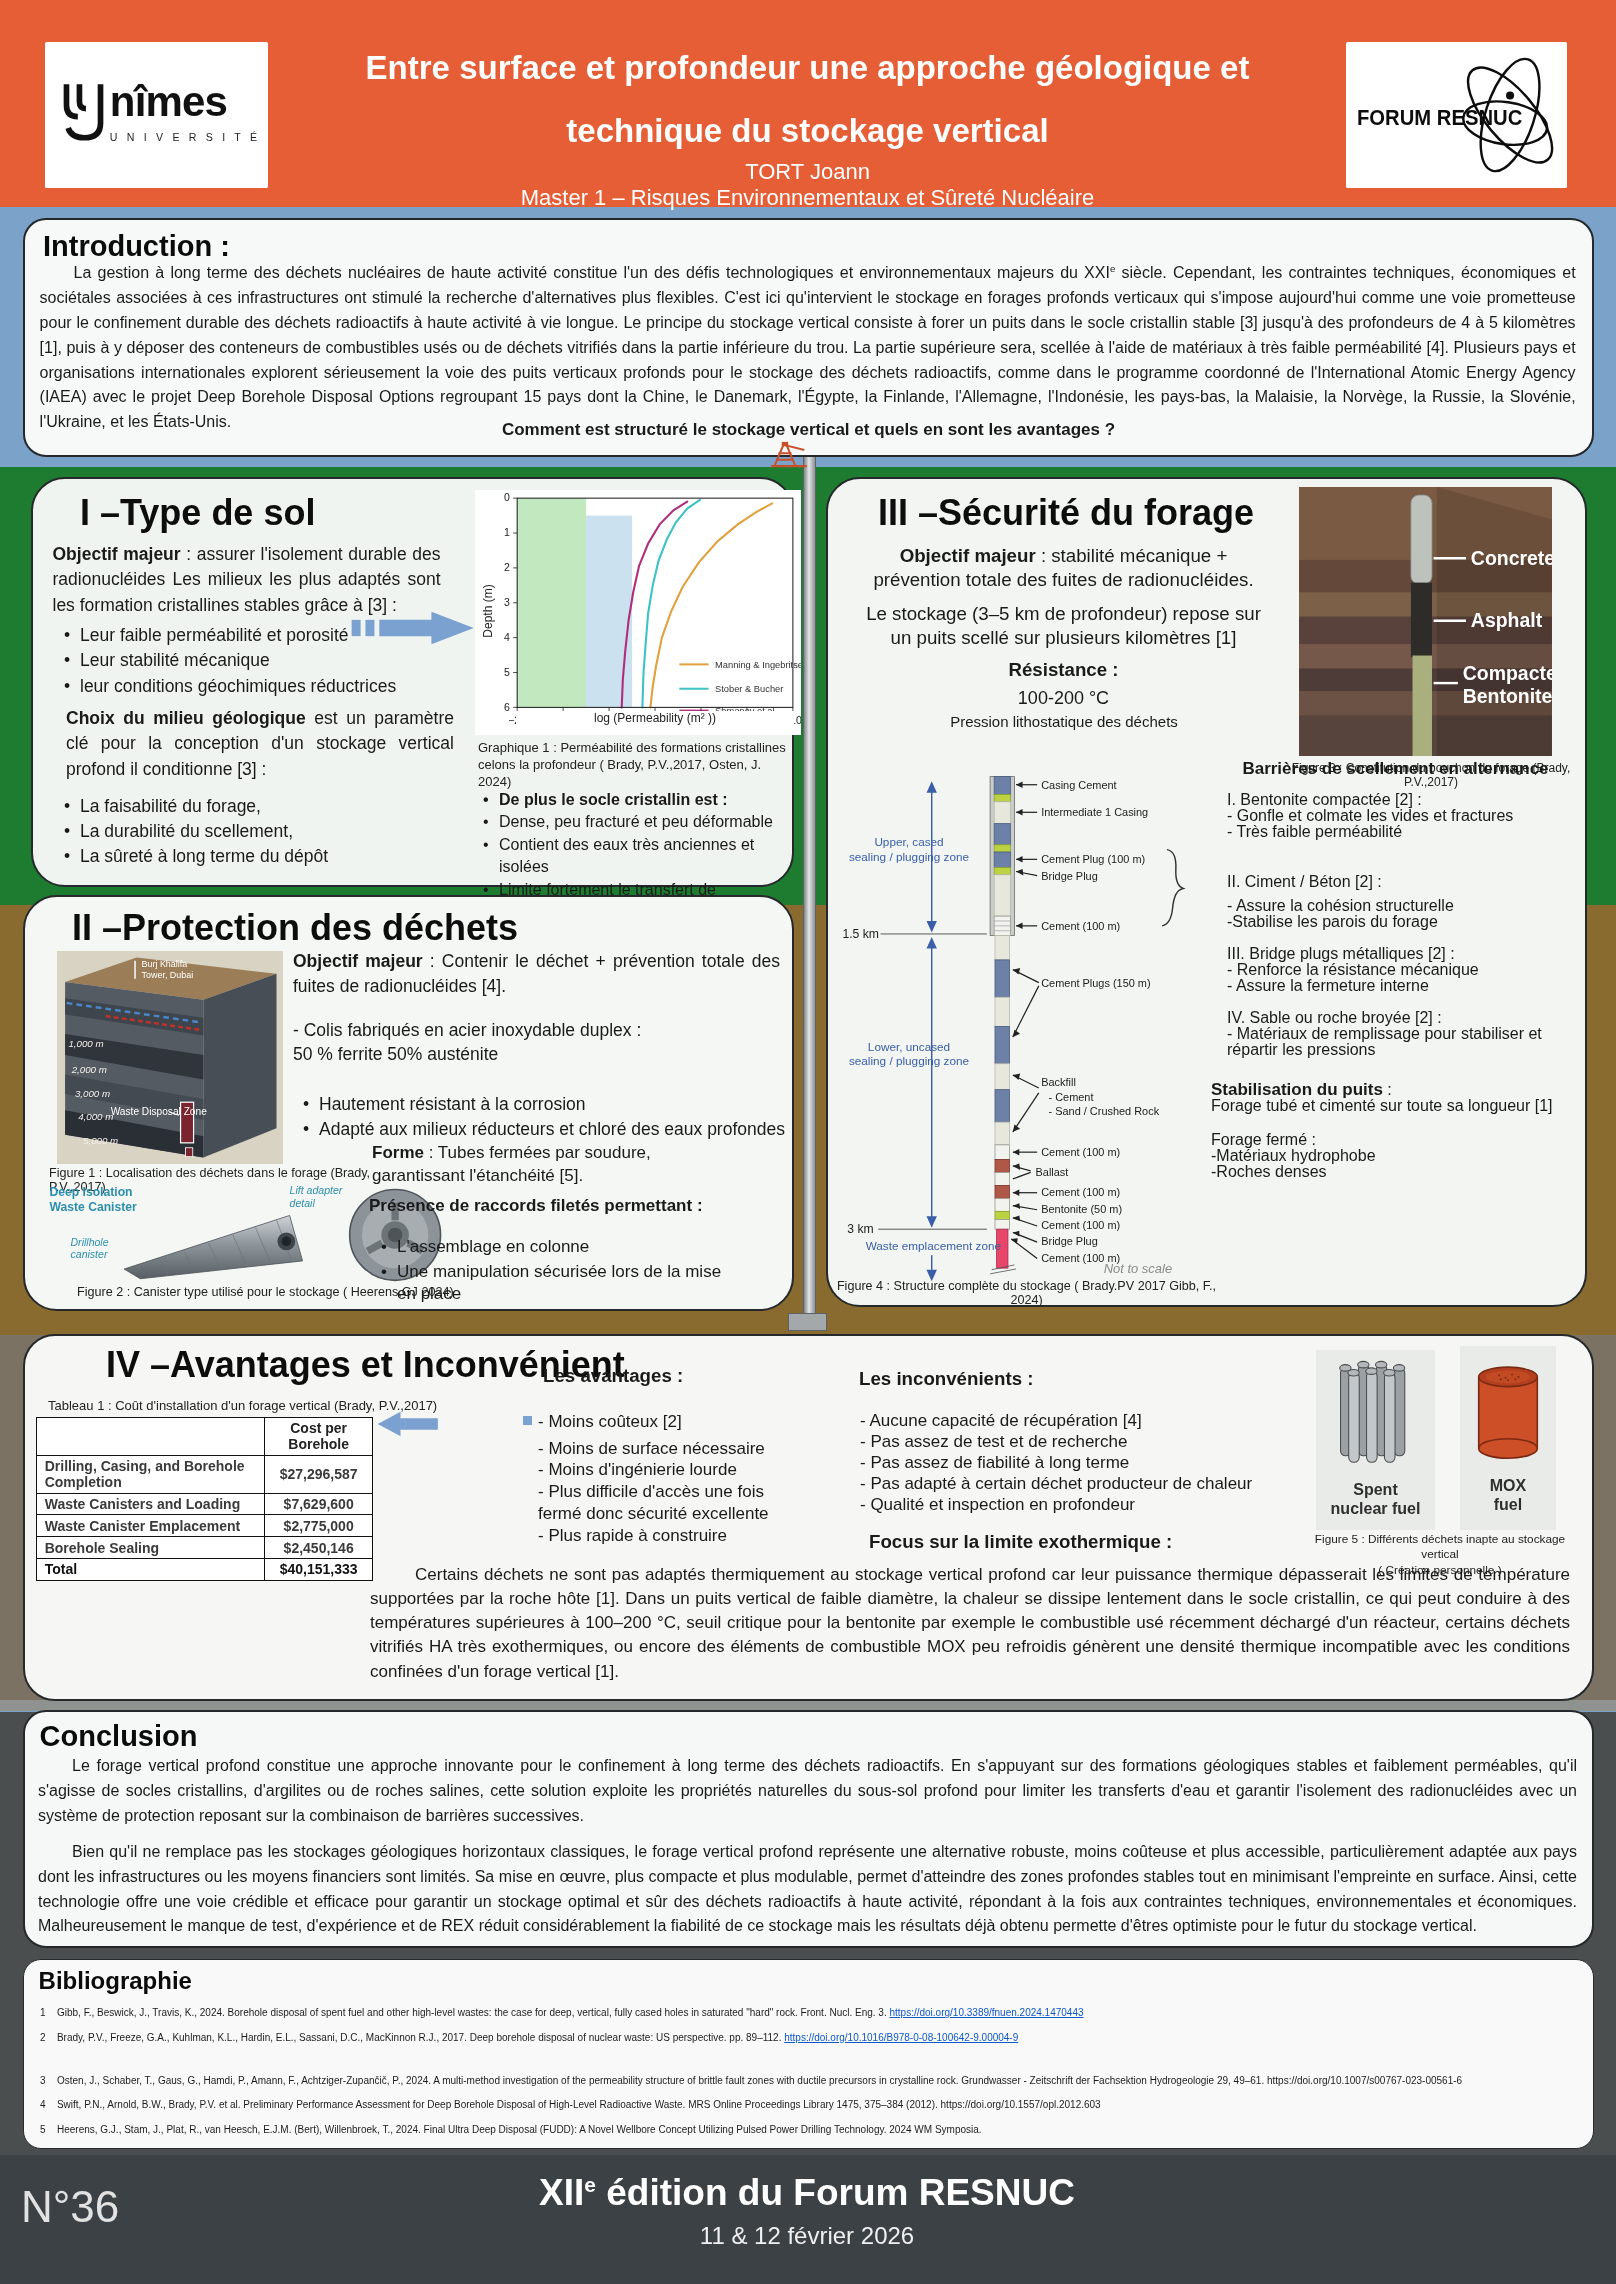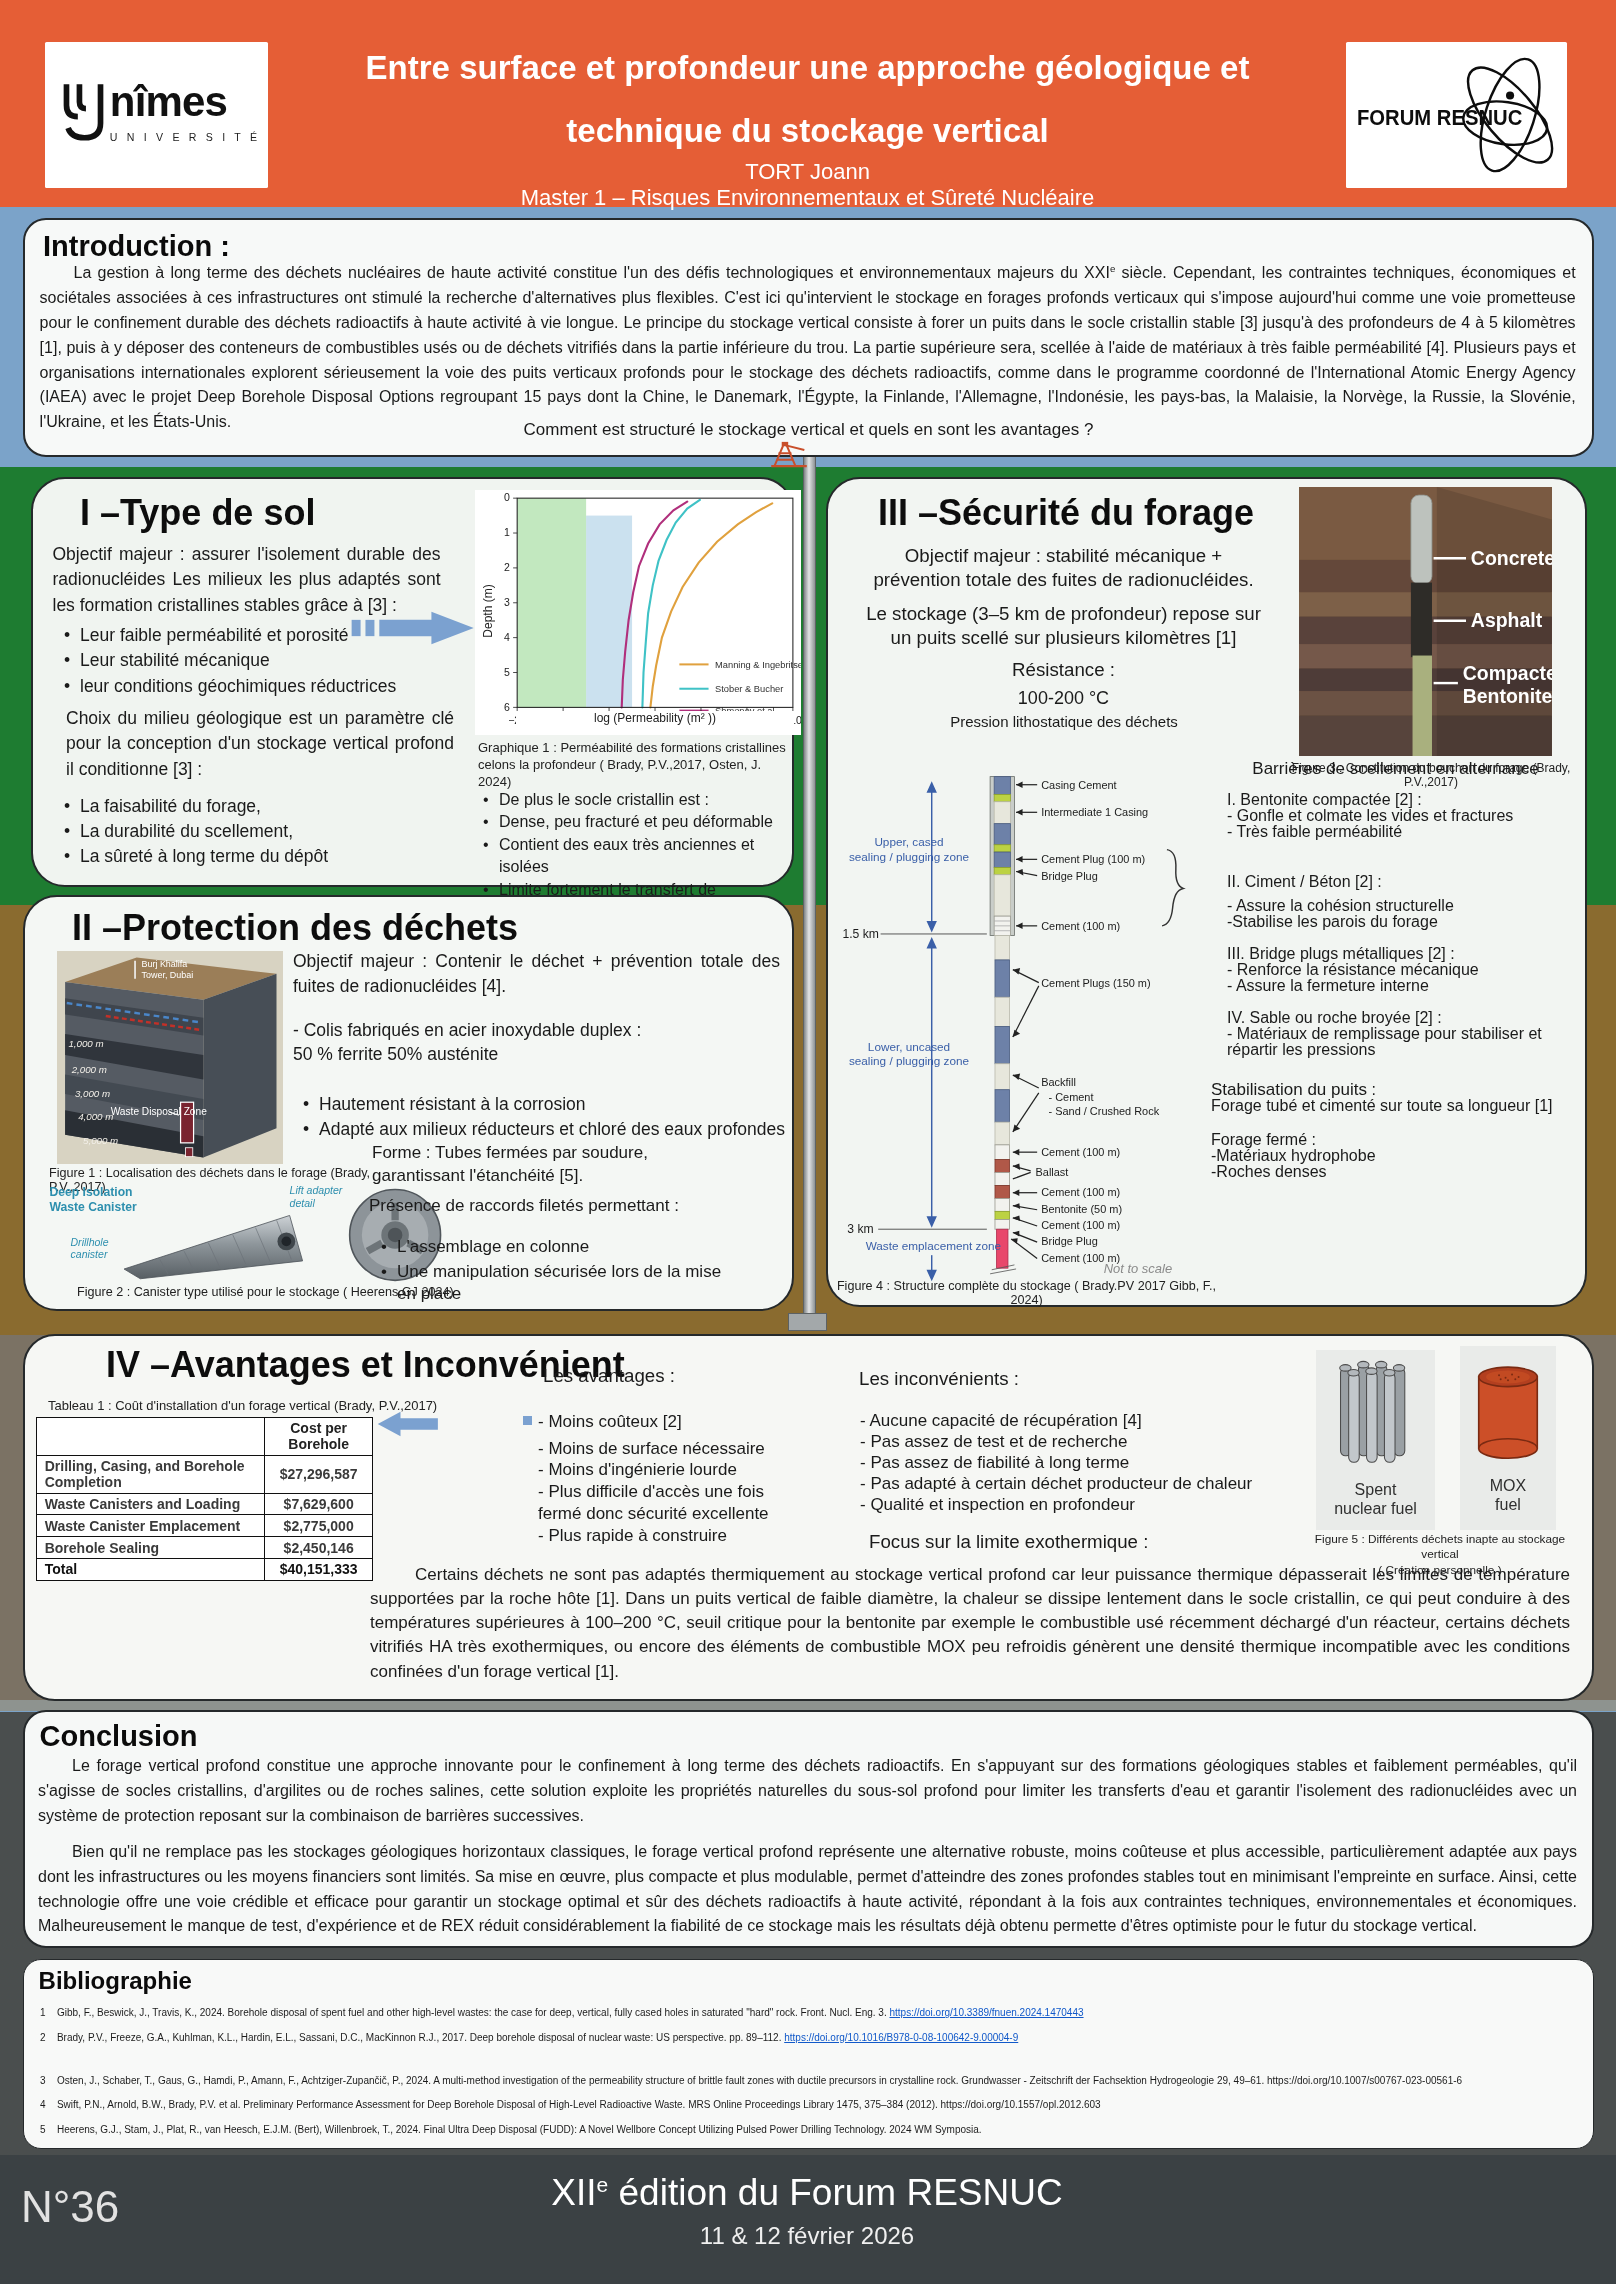--- a/index.html
+++ b/index.html
@@ -2,21 +2,21 @@
 <html style="font-size:13px"><head>
 <meta charset="utf-8">
 <style>
   html,body{margin:0;padding:0;background:#555;}
   #poster{position:relative;width:1616px;height:2284px;background:#7BA3C9;
     font-family:"Liberation Sans",sans-serif;color:#1a1a1a;overflow:hidden;}
   .abs{position:absolute;}
   .band{position:absolute;left:0;width:100%;}
   .panel{position:absolute;background:#F7F9F8;border:2.4px solid #25292B;border-radius:28px;box-sizing:border-box;}
   .sec-title{font-weight:bold;color:#0d0d0d;}
-  .bold{font-weight:normal;}
+  .bold{font-weight:bold;}
   .just{text-align:justify;}
   .bullet{position:relative;padding-left:21px;}
   .bullet::before{content:"•";position:absolute;left:4.9px;}
   .cap{color:#222;}
   a.blink{color:#1159c9;text-decoration:underline;cursor:pointer;}
   table.cost{border-collapse:collapse;background:#fff;}
   table.cost td,table.cost th{border:1.6px solid #101010;font-weight:bold;color:#3a3a3a;
     font-size:14px;padding:2.4px 7.3px;vertical-align:middle;}
   table.cost th{color:#222;text-align:center;}
   .whitecard{position:absolute;background:#fff;border-radius:1.6px;}
@@ -607,19 +607,19 @@
       <div style="margin-bottom:14px;">
         <span style="margin-right:11.4px;">4</span><span>Swift, P.N., Arnold, B.W., Brady, P.V. et al. Preliminary Performance Assessment for Deep Borehole Disposal of High-Level Radioactive Waste. MRS Online Proceedings Library 1475, 375–384 (2012). https://doi.org/10.1557/opl.2012.603</span>
       </div>
       <div>
         <span style="margin-right:11.4px;">5</span><span>Heerens, G.J., Stam, J., Plat, R., van Heesch, E.J.M. (Bert), Willenbroek, T., 2024. Final Ultra Deep Disposal (FUDD): A Novel Wellbore Concept Utilizing Pulsed Power Drilling Technology. 2024 WM Symposia.</span>
       </div>
     </div>
   </div>
 
   <div class="abs" style="left:21px;top:2182px;font-size:44px;color:#E2E2E2;z-index:2;">N°36</div>
-  <div class="abs ctr" style="left:243px;top:2172px;width:1128px;font-size:37px;font-weight:normal;color:#fff;z-index:2;">
+  <div class="abs ctr" style="left:243px;top:2172px;width:1128px;font-size:37px;font-weight:bold;color:#fff;z-index:2;">
     <span>XII</span><sup style="font-size:21px;">e</sup><span> édition du Forum RESNUC</span>
   </div>
   <div class="abs ctr" style="left:243px;top:2222px;width:1128px;font-size:24px;color:#F0F0F0;z-index:2;">11 &amp; 12 février 2026</div>
 
 </div>
 
 
 </body></html>

